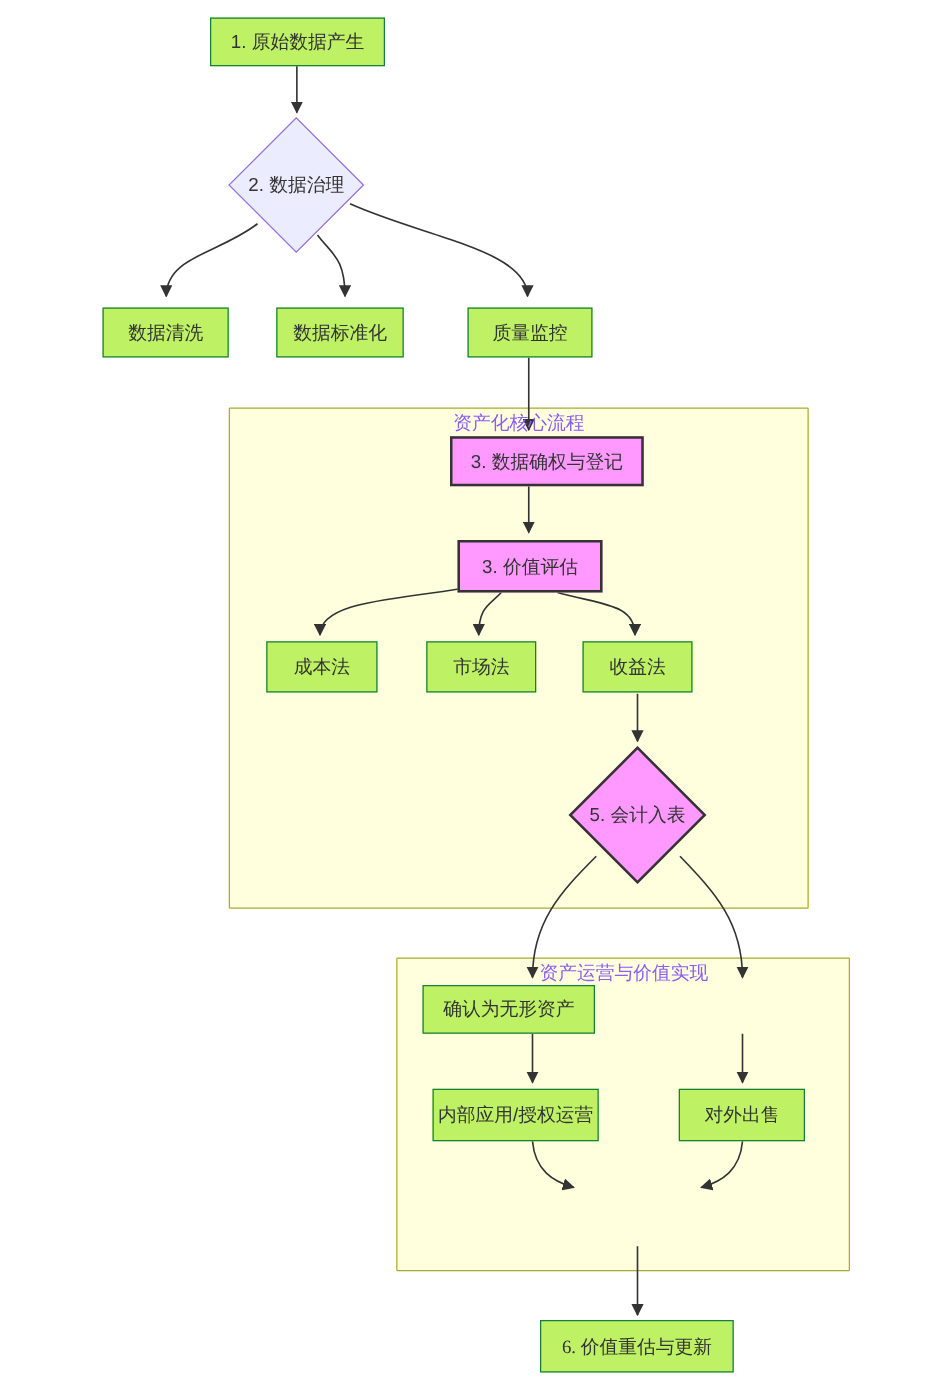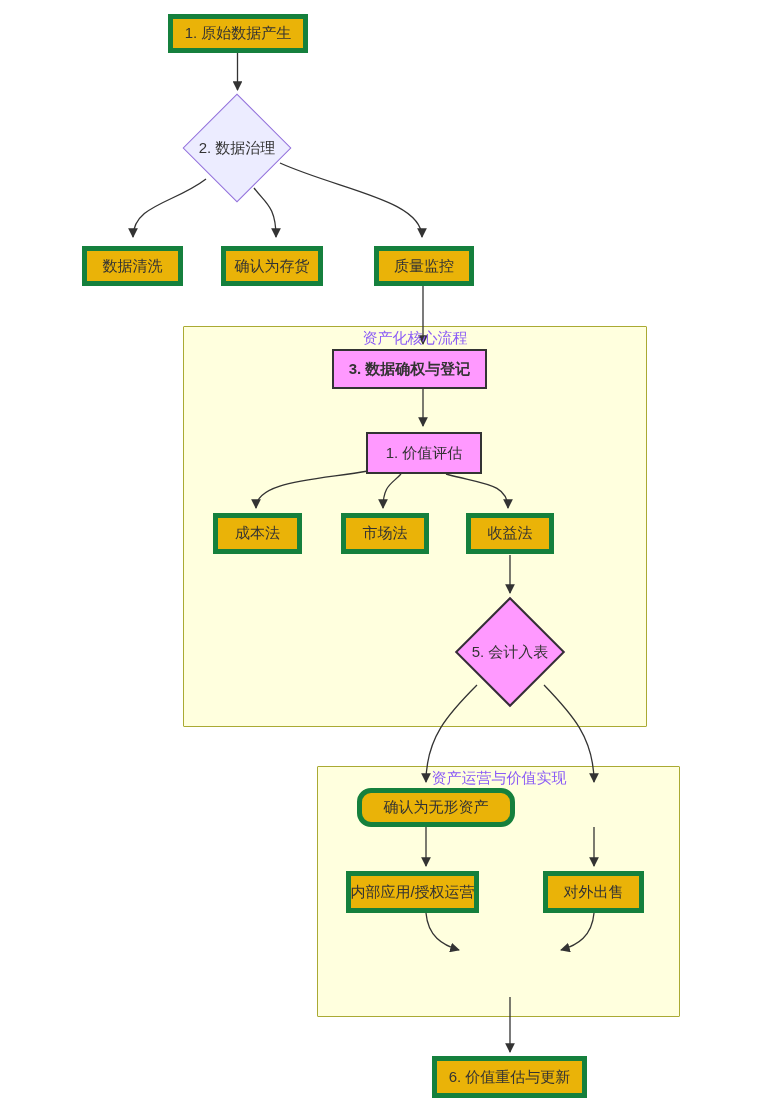--- a/index.html
+++ b/index.html
@@ -11,21 +11,21 @@
   svg.edges{position:absolute;left:0;top:0;z-index:2;pointer-events:none;}
   .cluster{
     position:absolute;z-index:1;background:#ffffde;border:1px solid #aaaa33;
     box-sizing:border-box;border-radius:1px;
   }
   .cluster-label{
     position:absolute;z-index:3;font-size:15px;color:#8b5cf6;text-align:center;
     white-space:nowrap;transform:translateX(-50%);
   }
   .node{
-    position:absolute;z-index:4;background:#eab308;border:5px solid #15803d;
+    position:absolute;z-index:4;background:#bef264;border:1px solid #15803d;
     box-sizing:border-box;display:flex;align-items:center;justify-content:center;
     font-size:15px;color:#333;white-space:nowrap;
   }
   .node.pink{background:#FF99FF;border:2px solid #333333;}
   .diamond{
     position:absolute;z-index:4;display:flex;align-items:center;justify-content:center;
   }
   .diamond .shape{
     position:absolute;left:50%;top:50%;
     background:#ECECFF;border:1px solid #9370DB;box-sizing:border-box;
@@ -78,57 +78,57 @@
 
   <div class="diamond" style="left:182px;top:93px;width:110px;height:110px;">
     <div class="shape" style="width:77px;height:77px;"></div>
     <div class="dlabel">2. 数据治理</div>
   </div>
 
   <div class="node" style="left:82px;top:246px;width:101px;height:40px;">
     <span>数据清洗</span>
   </div>
   <div class="node" style="left:221px;top:246px;width:102px;height:40px;">
-    <span>确认为存货</span>
+    <span>数据标准化</span>
   </div>
   <div class="node" style="left:374px;top:246px;width:100px;height:40px;">
     <span>质量监控</span>
   </div>
 
-  <div class="node pink" style="left:332px;top:349px;width:155px;height:40px;font-weight:bold;">
+  <div class="node pink" style="left:360px;top:349px;width:155px;height:40px;">
     <span>3. 数据确权与登记</span>
   </div>
   <div class="node pink" style="left:366px;top:432px;width:116px;height:42px;">
-    <span>1. 价值评估</span>
+    <span>3. 价值评估</span>
   </div>
 
   <div class="node" style="left:213px;top:513px;width:89px;height:41px;">
     <span>成本法</span>
   </div>
   <div class="node" style="left:341px;top:513px;width:88px;height:41px;">
     <span>市场法</span>
   </div>
   <div class="node" style="left:466px;top:513px;width:88px;height:41px;">
     <span>收益法</span>
   </div>
 
   <div class="diamond pink" style="left:455px;top:597px;width:110px;height:110px;">
     <div class="shape" style="width:78px;height:78px;"></div>
     <div class="dlabel">5. 会计入表</div>
   </div>
 
-  <div class="node" style="left:357px;top:788px;width:158px;height:39px;border-radius:14px;">
+  <div class="node" style="left:338px;top:788px;width:138px;height:39px;">
     <span>确认为无形资产</span>
   </div>
 
   <div class="node" style="left:346px;top:871px;width:133px;height:42px;">
     <span>内部应用/授权运营</span>
   </div>
   <div class="node" style="left:543px;top:871px;width:101px;height:42px;">
     <span>对外出售</span>
   </div>
 
 
-  <div class="node" style="left:432px;top:1056px;width:155px;height:42px;">
+  <div class="node" style="left:432px;top:1056px;width:155px;height:42px;font-family:Liberation Serif, serif;">
     <span>6. 价值重估与更新</span>
   </div>
 
 </div>
 
 </body></html>

